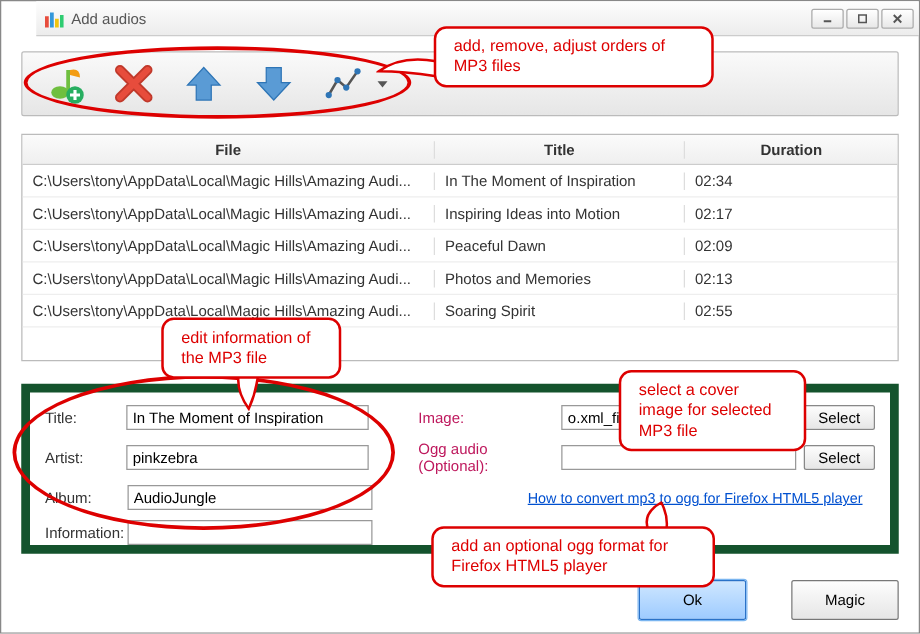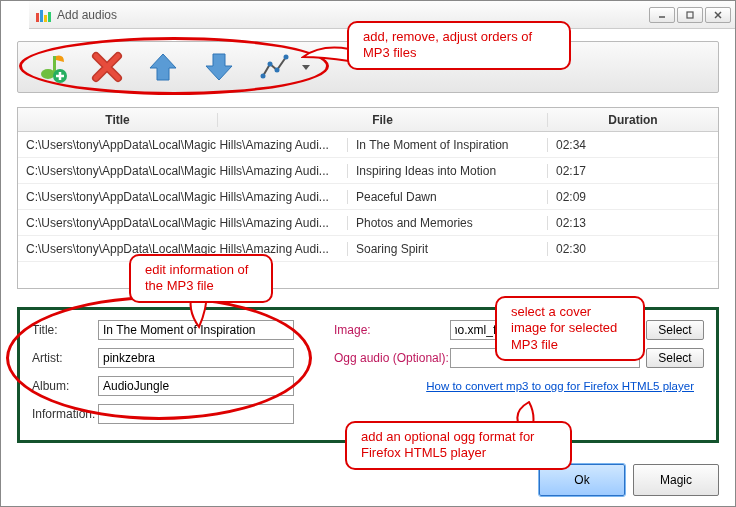--- a/index.html
+++ b/index.html
@@ -23,32 +23,32 @@
   
   .table-box { margin-top:14px; border:1px solid #bbb; background:#fff; height:182px; overflow:hidden; }
   .thead { display:flex; background:linear-gradient(#fbfbfb,#efefef); border-bottom:1px solid #ccc; height:24px; align-items:center; font-weight:bold; color:#333; }
   .th, .td { padding:0 8px; overflow:hidden; white-space:nowrap; text-overflow:ellipsis; }
   .col-file { width:330px; border-right:1px solid #ddd; }
   .col-title { width:200px; border-right:1px solid #ddd; }
   .col-dur { flex:1; }
   .thead .th { text-align:center; }
   .trow { display:flex; height:26px; align-items:center; border-bottom:1px solid #eee; cursor:pointer; }
   
-  .form-area { margin-top:18px; border:3px solid #14532d; padding:10px 12px 10px 12px; position:relative; height:136px; }
+  .form-area { margin-top:18px; border:7px solid #14532d; padding:10px 12px 10px 12px; position:relative; height:136px; }
   .form-row { display:flex; align-items:center; margin-bottom:8px; }
   .lbl { width:66px; color:#333; }
   .lbl2 { width:116px; color:#be185d; }
   .fld { height:20px; border:1px solid #999; padding:0 4px; font-size:12px; background:#fff; }
   .fld-left { width:196px; margin-right:40px; }
   .fld-right { width:190px; }
   .btn-sel { margin-left:6px; width:58px; height:20px; border:1px solid #888; background:linear-gradient(#fdfdfd,#e6e6e6); border-radius:2px; font-size:12px; cursor:pointer; }
   .link { color:#0050d0; text-decoration:underline; font-size:11.5px; cursor:pointer; }
   
   .footer { position:absolute; bottom:10px; right:16px; display:flex; gap:8px; }
-  .btn { width:86px; height:32px; border:1px solid #777; border-radius:2px; background:linear-gradient(#fdfdfd,#e6e6e6); font-size:12px; cursor:pointer; }
+  .btn { width:86px; height:32px; border:1px solid #777; border-radius:2px; background:linear-gradient(#fdfdfd,#e6e6e6); font-size:12px; cursor:pointer;margin-left:28px; }
   .btn-primary { border:1px solid #2a72c8; background:linear-gradient(#cfe7ff,#9ecbff); outline:1px solid #7ab5f0; }
   
   svg { display:block; }
 </style>
 </head>
 <body>
 
 <div class="window">
   <div class="titlebar">
     <span class="titlebar-icon">
@@ -125,22 +125,22 @@
       <div class="red-ellipse" style="left:2px; top:-4px; width:310px; height:58px;"></div>
     </div>
 
     <div class="callout" style="left:346px; top:-8px; width:224px;">add, remove, adjust orders of MP3 files</div>
     <svg class="callout-tail" style="left:300px; top:10px;" width="50" height="30">
         <path d="M48 10 Q20 5 2 18 Q22 18 48 22 Z" fill="#fff" stroke="#d00" stroke-width="2"></path>
       </svg>
 
     <div class="table-box">
       <div class="thead">
+        <div class="th col-file">File</div>
         <div class="th col-title">Title</div>
-        <div class="th col-file">File</div>
         <div class="th col-dur">Duration</div>
       </div>
       <div id="tbody">
           <div class="trow">
             <div class="td col-file">C:\Users\tony\AppData\Local\Magic Hills\Amazing Audi...</div>
             <div class="td col-title">In The Moment of Inspiration</div>
             <div class="td col-dur">02:34</div>
           </div>
           <div class="trow">
             <div class="td col-file">C:\Users\tony\AppData\Local\Magic Hills\Amazing Audi...</div>
@@ -153,21 +153,21 @@
             <div class="td col-dur">02:09</div>
           </div>
           <div class="trow">
             <div class="td col-file">C:\Users\tony\AppData\Local\Magic Hills\Amazing Audi...</div>
             <div class="td col-title">Photos and Memories</div>
             <div class="td col-dur">02:13</div>
           </div>
           <div class="trow">
             <div class="td col-file">C:\Users\tony\AppData\Local\Magic Hills\Amazing Audi...</div>
             <div class="td col-title">Soaring Spirit</div>
-            <div class="td col-dur">02:30</div>
+            <div class="td col-dur">02:55</div>
           </div>
         </div>
     </div>
 
     <div class="form-area">
 
       <div class="red-ellipse" style="left:-14px; top:-14px; width:306px; height:124px;"></div>
 
       <div class="form-row">
         <span class="lbl">Title:</span>

